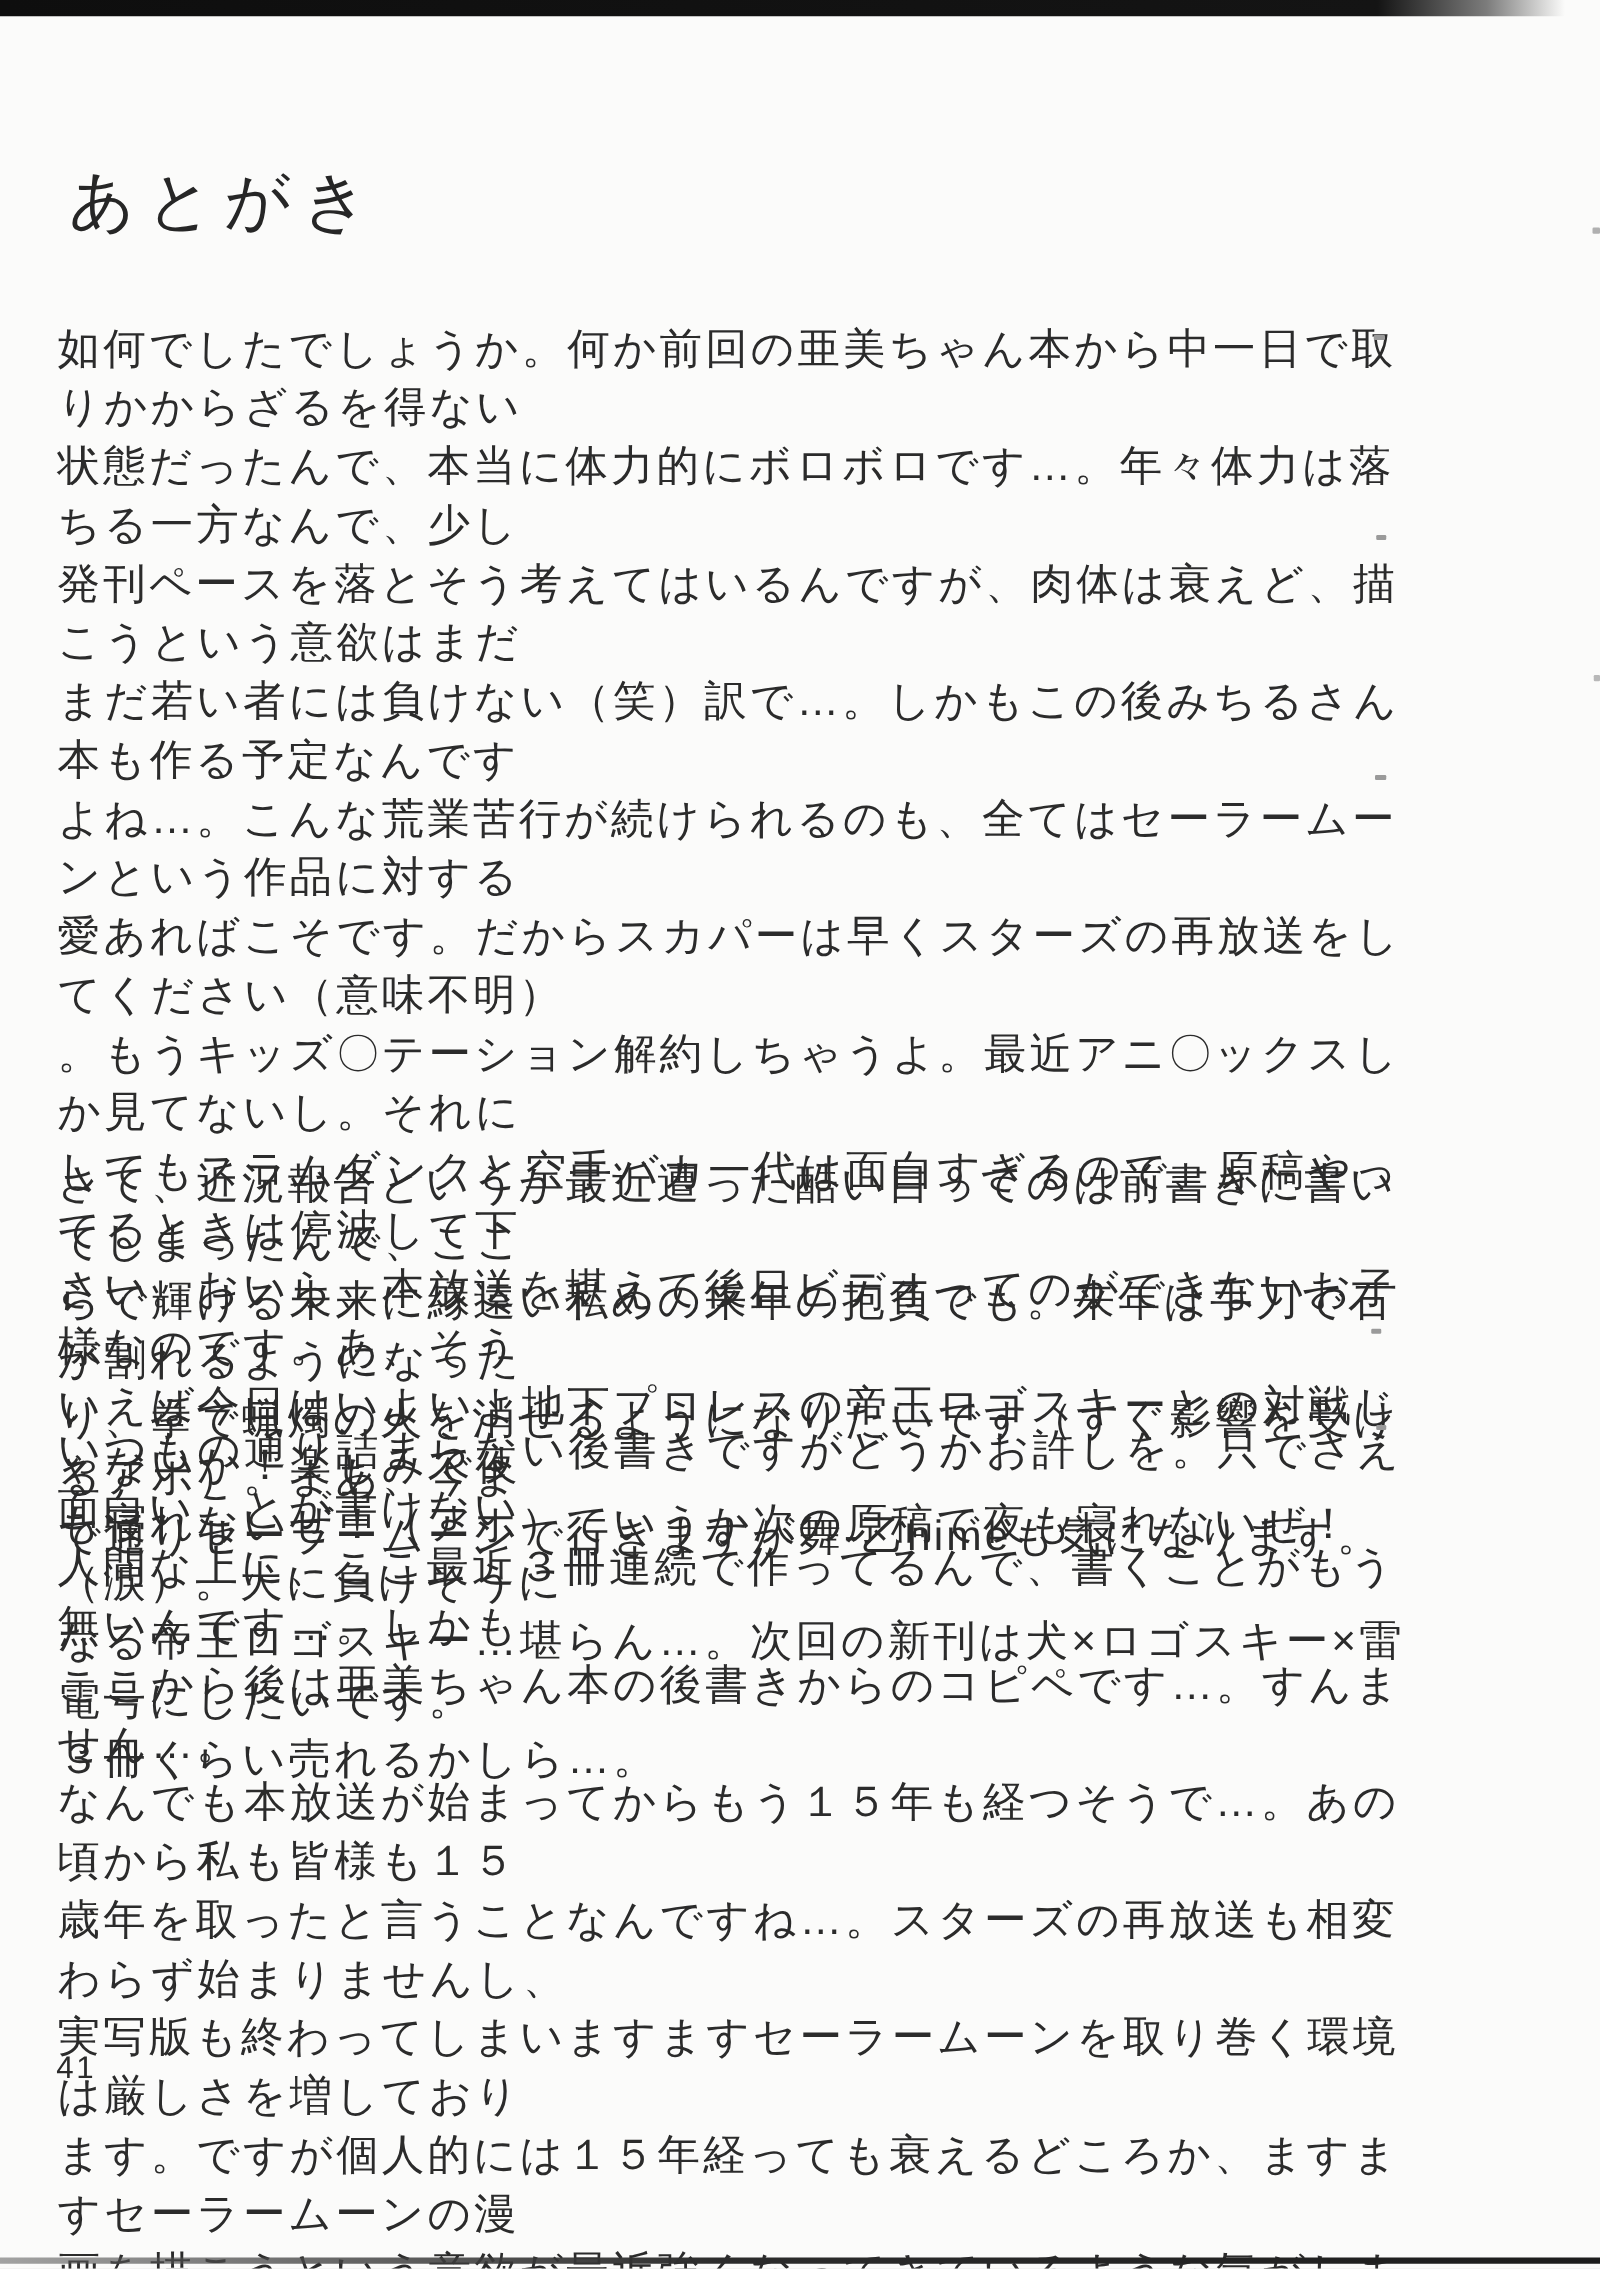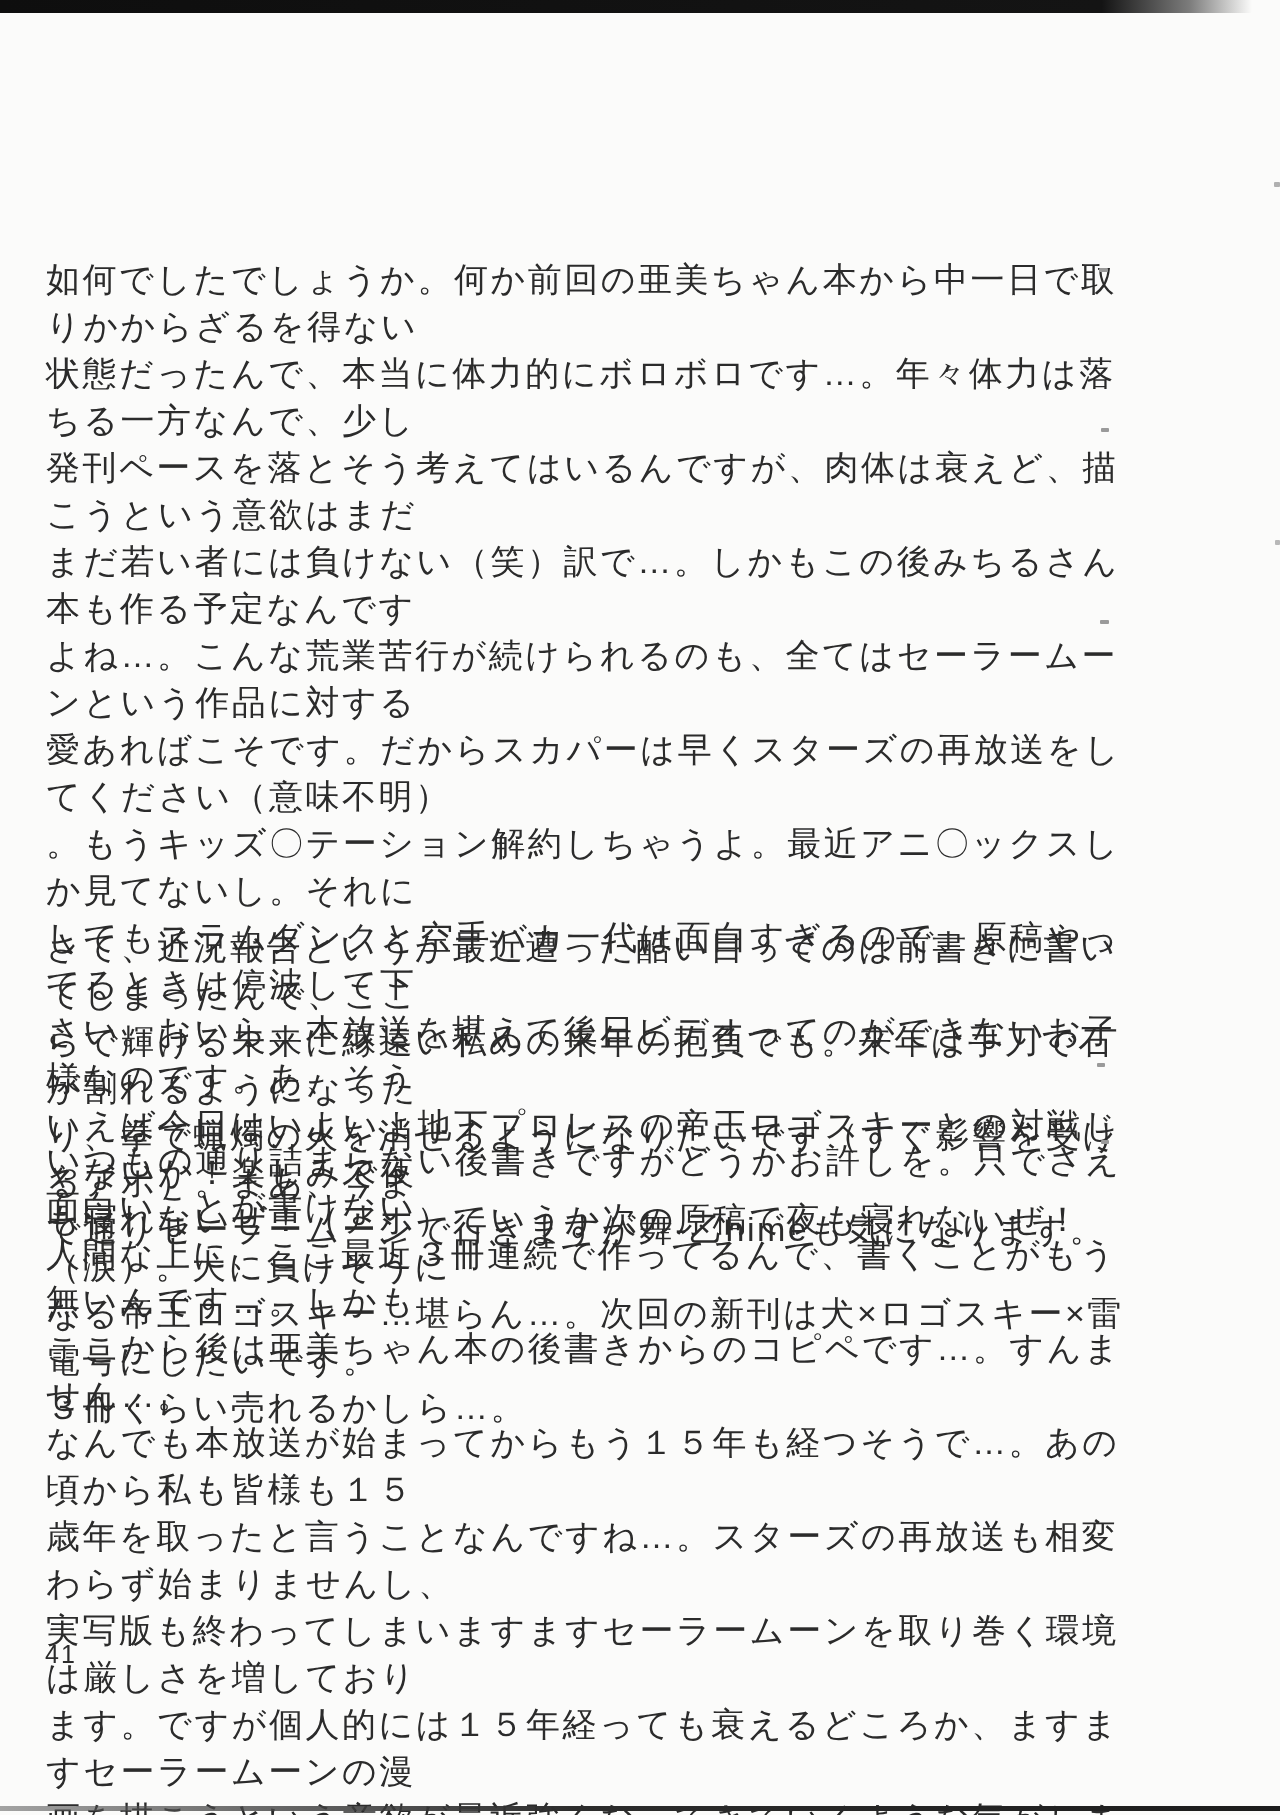--- a/index.html
+++ b/index.html
@@ -77,20 +77,21 @@
   .speck-6 { left: 1274px; top: 182px;  width: 6px; height: 5px; background: #b0b0b0; }
   .speck-7 { left: 1275px; top: 540px;  width: 5px; height: 5px; background: #b8b8b8; }
 </style>
 </head>
 <body>
 
 <div class="page">
 
   <div class="scan-bar-top"></div>
 
+  <h1 class="page-title">あとがき</h1>
 
   <p class="para para-1">如何でしたでしょうか。何か前回の亜美ちゃん本から中一日で取りかからざるを得ない
 状態だったんで、本当に体力的にボロボロです…。年々体力は落ちる一方なんで、少し
 発刊ペースを落とそう考えてはいるんですが、肉体は衰えど、描こうという意欲はまだ
 まだ若い者には負けない（笑）訳で…。しかもこの後みちるさん本も作る予定なんです
 よね…。こんな荒業苦行が続けられるのも、全てはセーラームーンという作品に対する
 愛あればこそです。だからスカパーは早くスターズの再放送をしてください（意味不明）
 。もうキッズ〇テーション解約しちゃうよ。最近アニ〇ックスしか見てないし。それに
 してもスラムダンクと空手バカ一代は面白すぎるので、原稿やってるときは停波して下
 さい。おいら、本放送を堪えて後日ビデオってのができないお子様なのです。あ、そう

